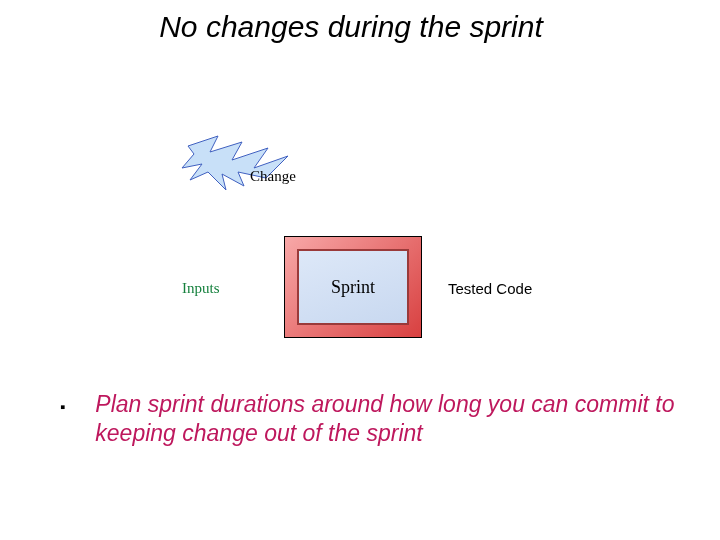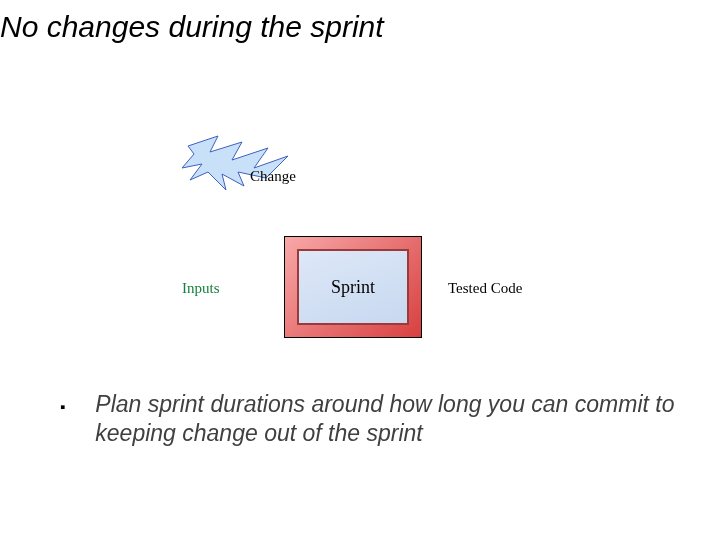--- a/index.html
+++ b/index.html
@@ -9,21 +9,21 @@
       background: #fff;
       font-family: Arial, sans-serif;
       position: relative;
       overflow: hidden;
     }
     .title {
       position: absolute;
       top: 10px;
       left: 0;
       right: 10px;
-      text-align: left;
+      text-align: center;
       font-style: italic;
       font-size: 30px;
       color: #000;
       padding-right: 8px;
     }
     .change-container {
       position: absolute;
       left: 180px;
       top: 128px;
       width: 120px;
@@ -69,42 +69,42 @@
     }
     .sprint-label {
       font-family: "Comic Sans MS", cursive;
       font-size: 18px;
       color: #000;
     }
     .tested-label {
       position: absolute;
       left: 448px;
       top: 280px;
-      font-family: Liberation Serif, serif;
+      font-family: Liberation Sans, sans-serif;
       font-size: 15px;
       color: #000;
     }
     .bullet-row {
       position: absolute;
       left: 60px;
       top: 390px;
       right: 40px;
       display: flex;
       align-items: flex-start;
       gap: 30px;
     }
     .bullet-mark {
       font-size: 15px;
       color: #000;
       margin-top: 8px;
     }
     .bullet-text {
       font-style: italic;
       font-size: 23px;
-      color: #404040;
+      color: #be185d;
       line-height: 1.25;
       flex: 1;
     }
   </style>
 </head>
 <body>
 
 <div class="title">No changes during the sprint</div>
 
 <div class="change-container">

